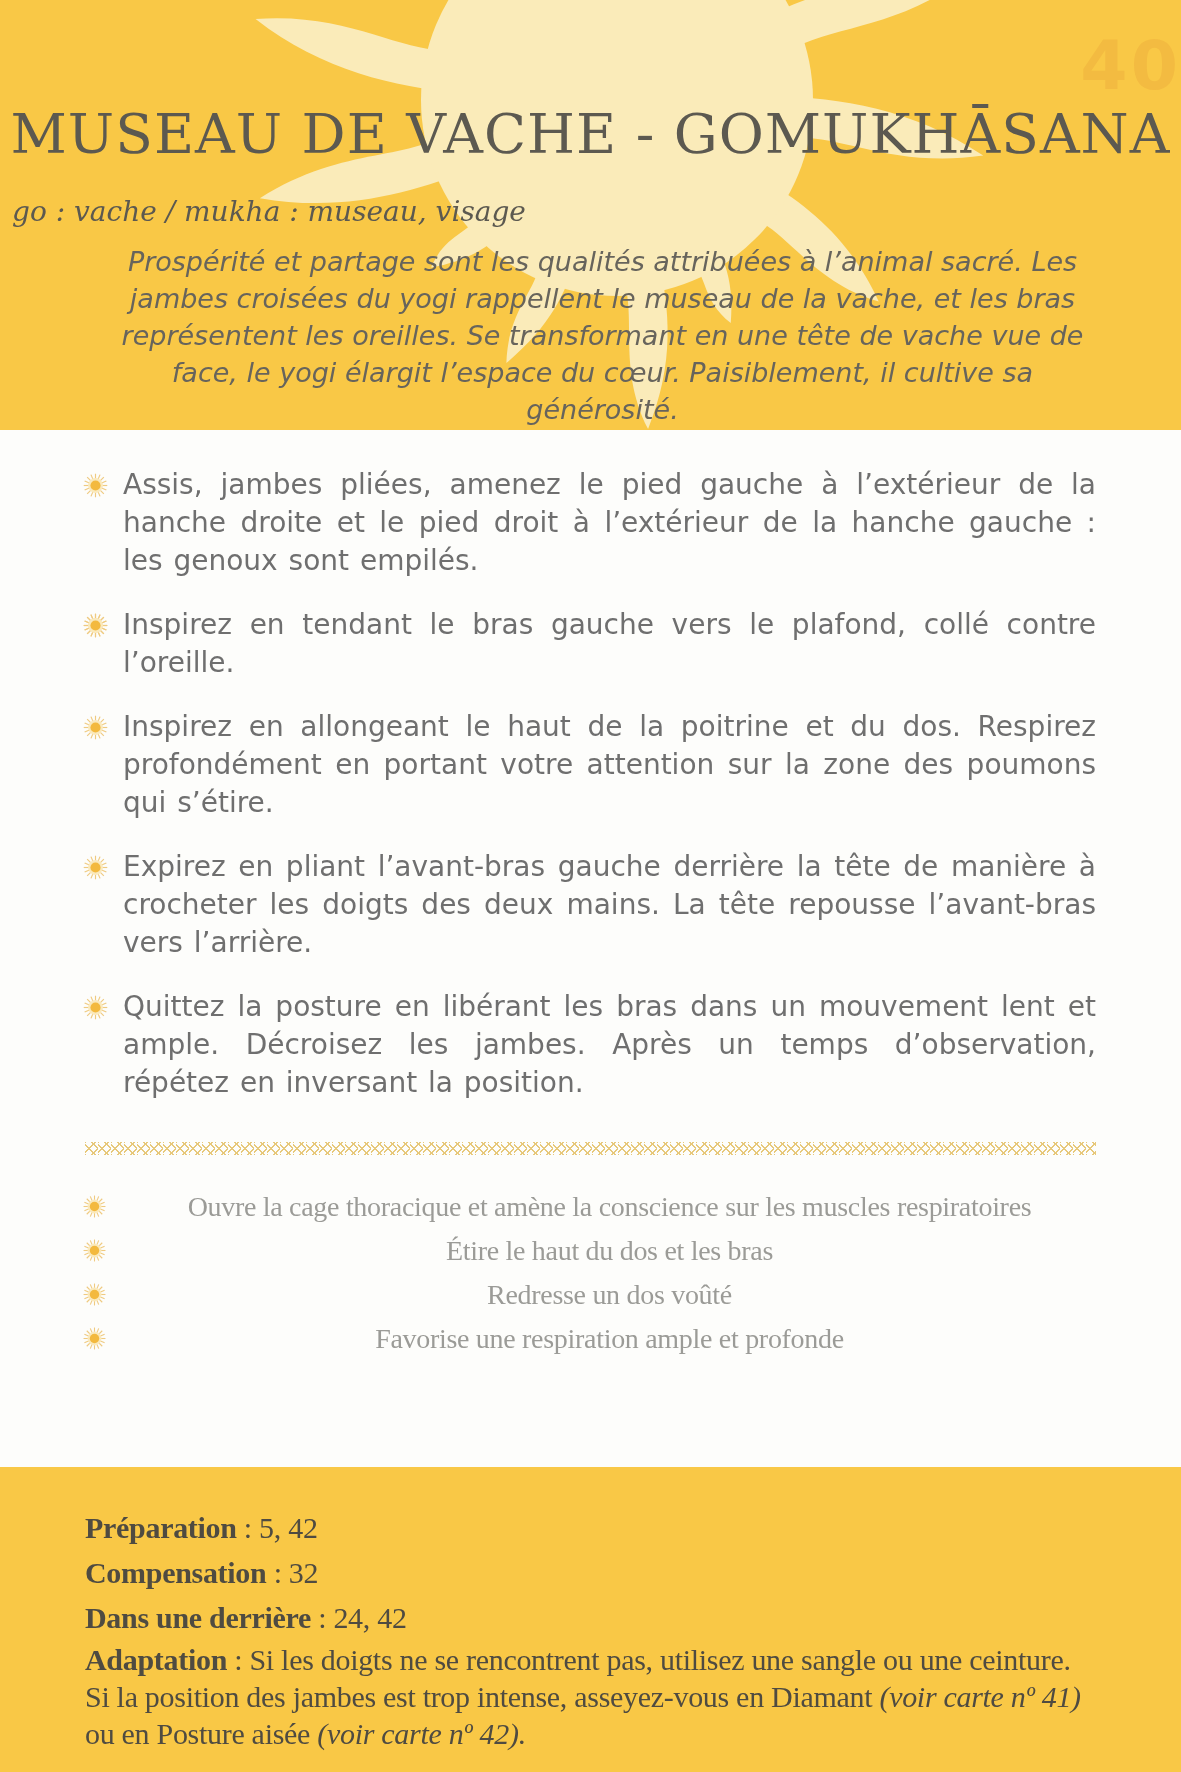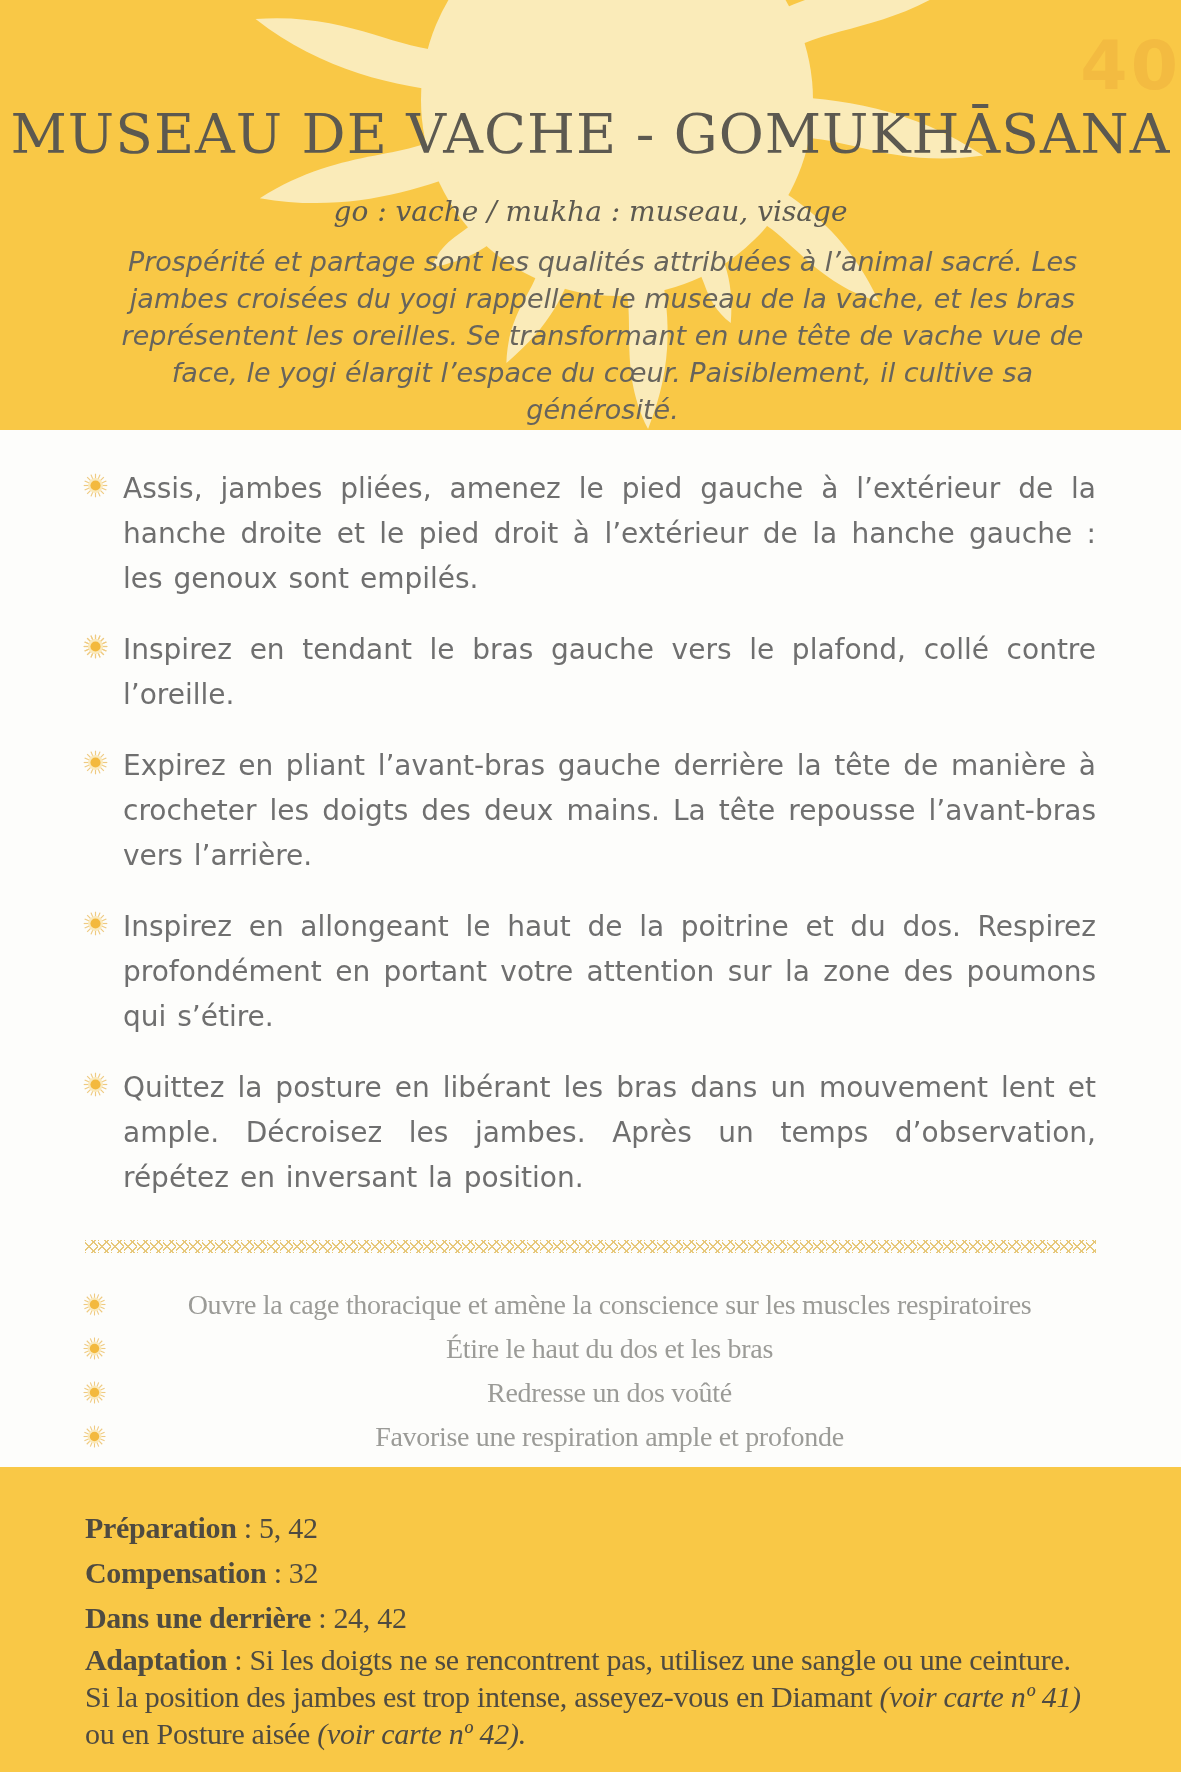--- a/index.html
+++ b/index.html
@@ -20,32 +20,32 @@
 
   
   .header{position:relative;height:430px;background:var(--yellow);overflow:hidden;}
   .sun-art{position:absolute;left:0;top:0;}
   .card-number{position:absolute;top:26px;left:0;width:100%;text-align:right;
     font-family:"DejaVu Sans",sans-serif;font-weight:bold;font-size:68px;
     letter-spacing:3px;color:var(--gold);}
   .title{position:absolute;top:102px;left:0;width:100%;text-align:center;
     font-family:"DejaVu Serif","Liberation Serif",serif;font-weight:normal;
     font-size:55px;letter-spacing:1px;color:var(--ink);}
-  .subtitle{position:absolute;top:195px;left:0;width:100%;text-align:center;
+  .subtitle{position:absolute;top:195px;left:0;width:100%;
     font-family:"DejaVu Serif","Liberation Serif",serif;font-style:italic;
-    font-size:28px;color:var(--ink);}
+    font-size:28px;color:var(--ink);padding-left:12px;}
   .intro{position:absolute;top:243px;left:12px;width:100%;padding:0 88px;
     text-align:center;font-style:italic;font-size:27px;line-height:37px;
     color:var(--intro-ink);}
 
   
   .content{height:1037px;padding:36px 85px 0 85px;overflow:hidden;background:#FDFDFB;}
   .steps{list-style:none;}
   .steps li{position:relative;padding-left:38px;margin-bottom:26px;
-    text-align:justify;font-size:28px;line-height:45px;color:var(--body-ink);
+    text-align:justify;font-size:28px;line-height:38px;color:var(--body-ink);
     word-spacing:2px;}
   .sun-dot{position:absolute;left:-4px;top:5px;width:29px;height:29px;}
   .divider{height:13px;margin:40px 0 36px 0;
     background-image:
       repeating-linear-gradient(45deg, var(--divider-gold) 0 1.4px, transparent 1.4px 6.5px),
       repeating-linear-gradient(135deg, var(--divider-gold) 0 1.4px, transparent 1.4px 6.5px);
     background-size:13px 13px;}
   .benefits{list-style:none;text-align:center;}
   .benefits li{position:relative;padding-left:38px;margin-bottom:13px;
     font-family:"Liberation Serif","DejaVu Serif",serif;
@@ -125,27 +125,27 @@
       <li>
         <svg class="sun-dot" viewBox="0 0 32 32">
             <use href="#sun-glyph"></use>
           </svg>
         <span>Inspirez en tendant le bras gauche vers le plafond, collé contre l’oreille.</span>
       </li>
       <li>
         <svg class="sun-dot" viewBox="0 0 32 32">
             <use href="#sun-glyph"></use>
           </svg>
-        <span>Expirez en pliant l’avant-bras gauche derrière la tête de manière à crocheter les doigts des deux mains. La tête repousse l’avant-bras vers l’arrière.</span>
+        <span>Inspirez en allongeant le haut de la poitrine et du dos. Respirez profondément en portant votre attention sur la zone des poumons qui s’étire.</span>
       </li>
       <li>
         <svg class="sun-dot" viewBox="0 0 32 32">
             <use href="#sun-glyph"></use>
           </svg>
-        <span>Inspirez en allongeant le haut de la poitrine et du dos. Respirez profondément en portant votre attention sur la zone des poumons qui s’étire.</span>
+        <span>Expirez en pliant l’avant-bras gauche derrière la tête de manière à crocheter les doigts des deux mains. La tête repousse l’avant-bras vers l’arrière.</span>
       </li>
       <li>
         <svg class="sun-dot" viewBox="0 0 32 32">
             <use href="#sun-glyph"></use>
           </svg>
         <span>Quittez la posture en libérant les bras dans un mouvement lent et ample. Décroisez les jambes. Après un temps d’observation, répétez en inversant la position.</span>
       </li>
     </ul>
 
     <div class="divider"></div>

